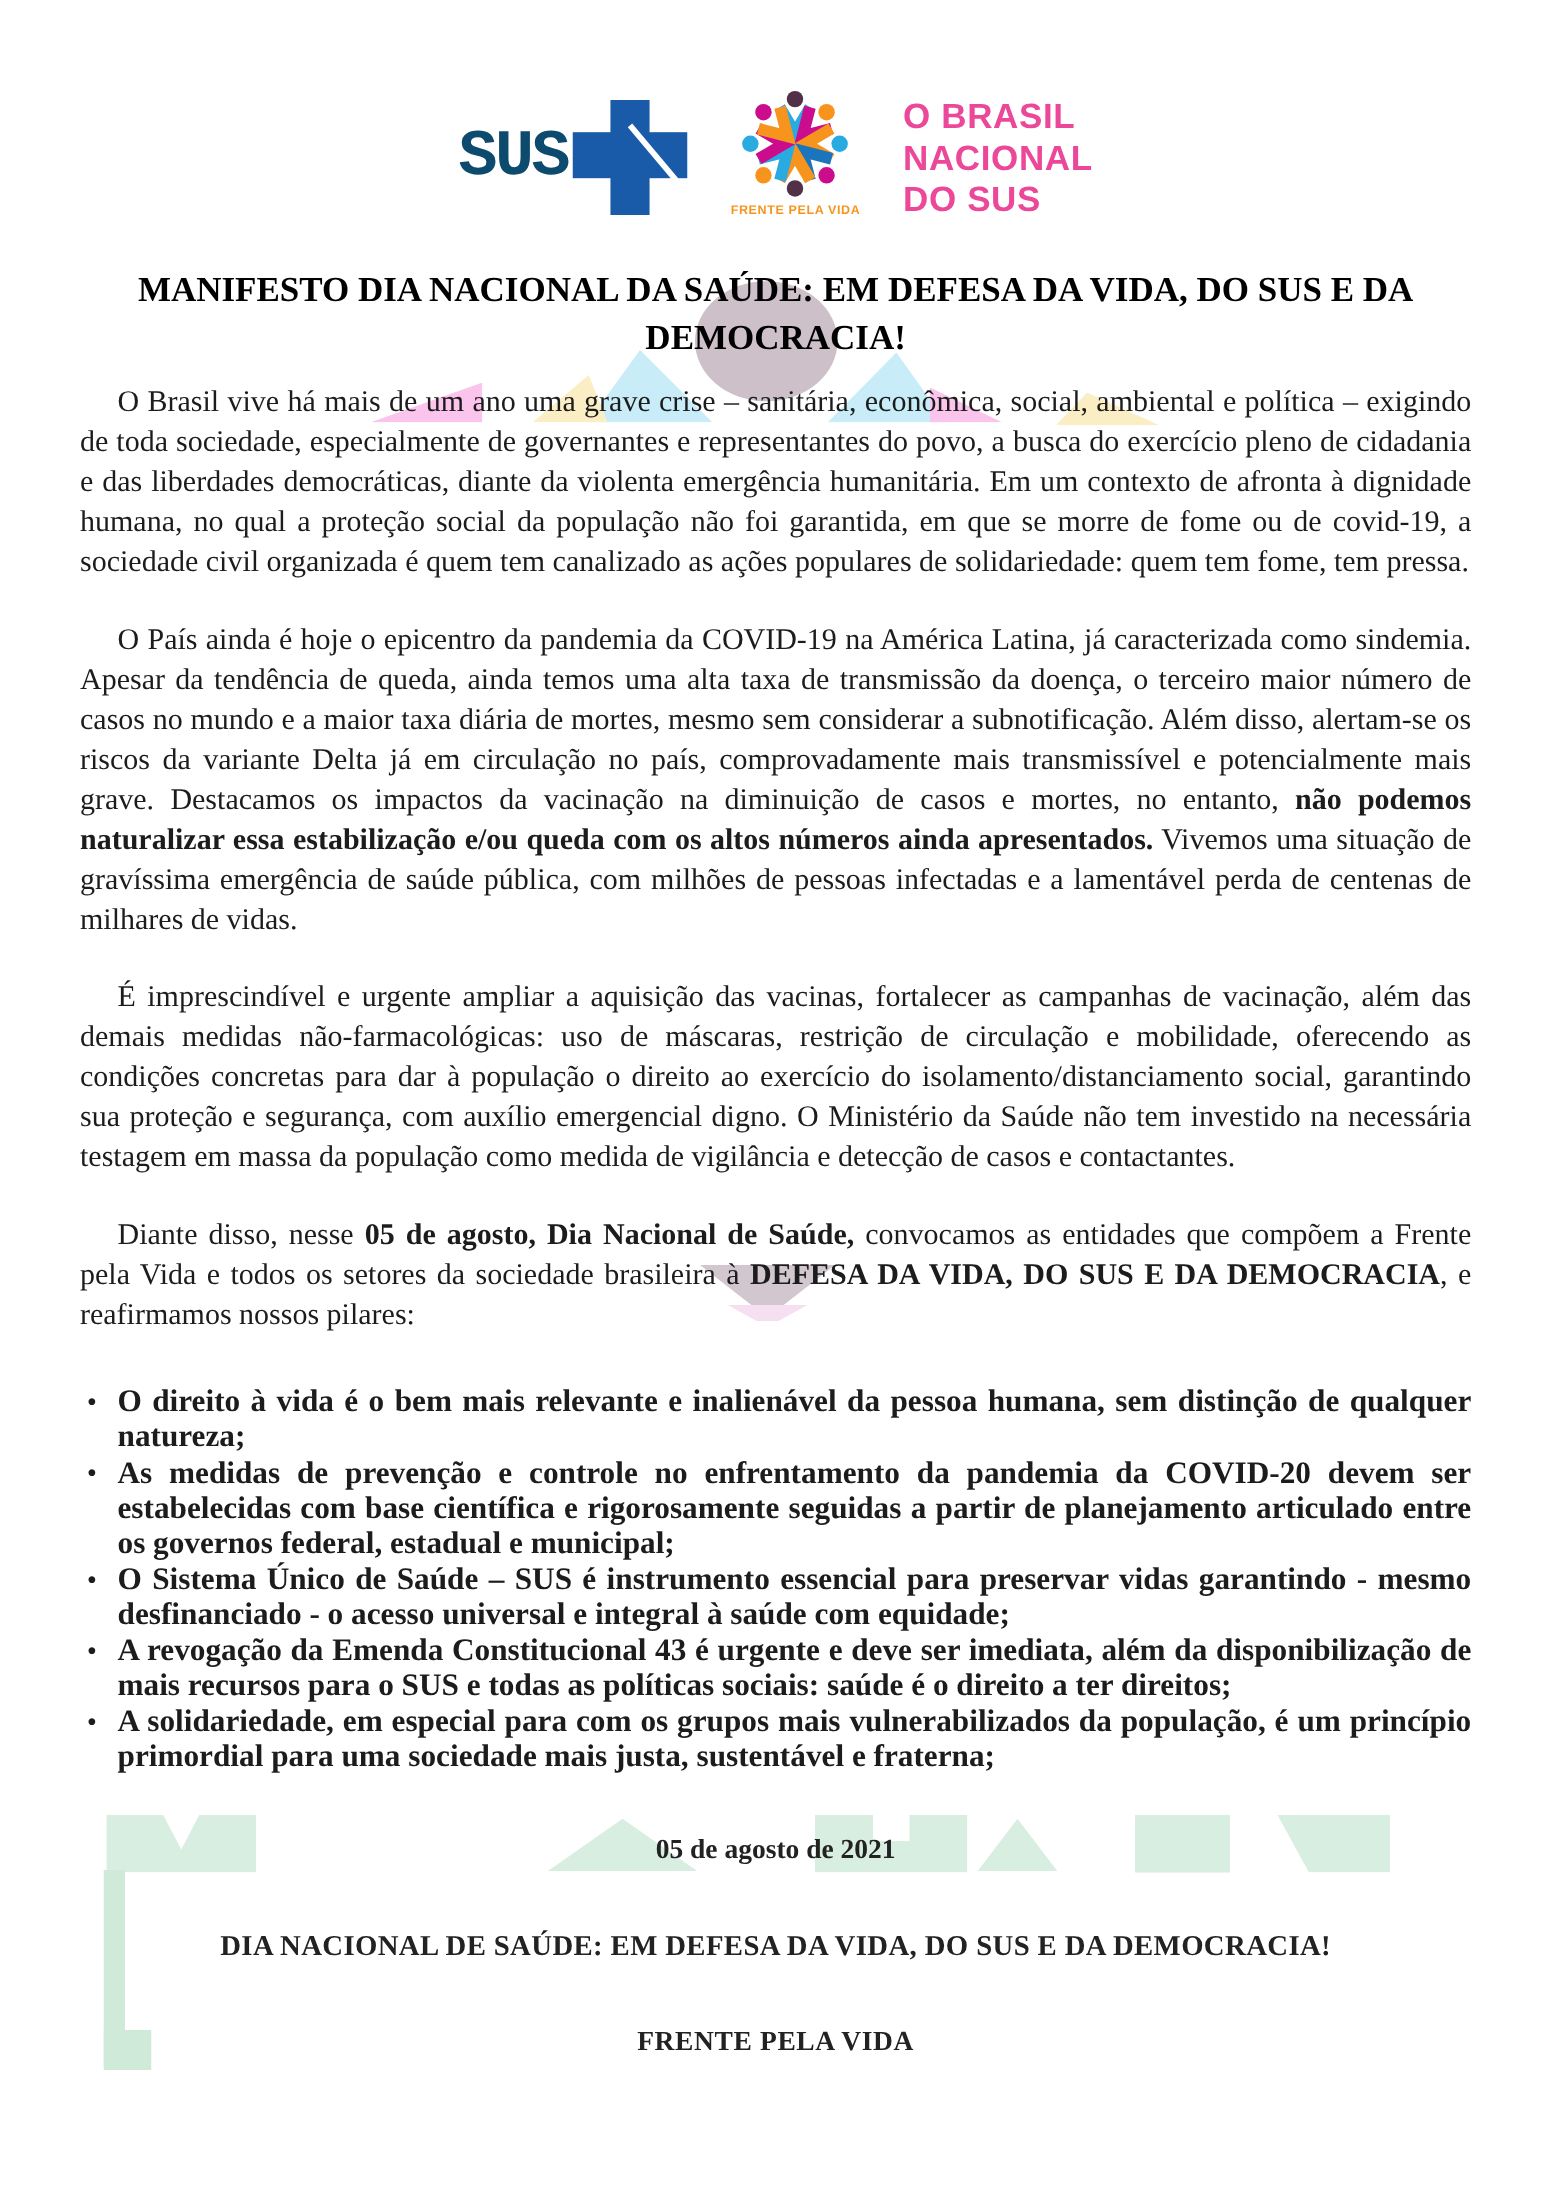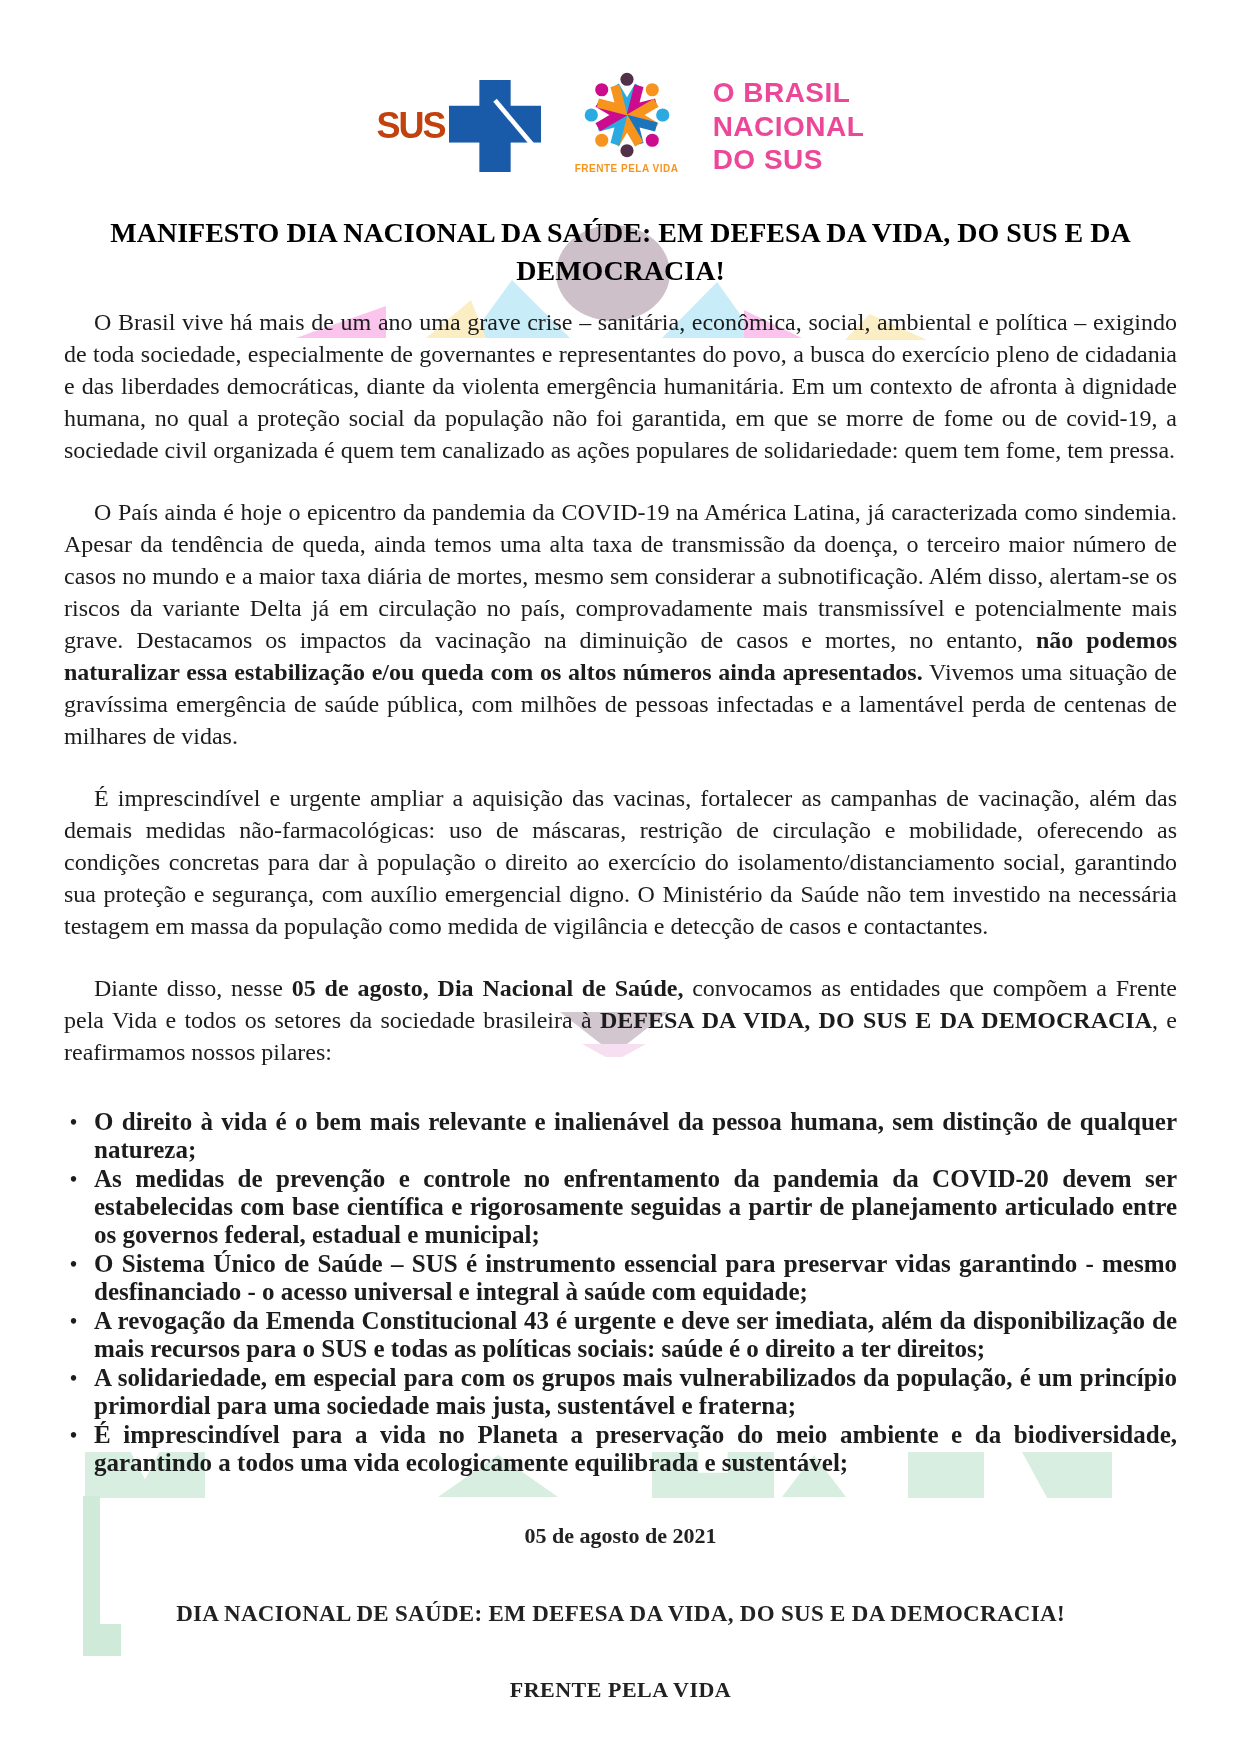--- a/index.html
+++ b/index.html
@@ -18,22 +18,22 @@
   .wm-ellipse{border-radius:50%;}
   
   .content{position:relative;z-index:1;padding:0 64px;}
   
   .header{
     display:flex;align-items:flex-start;justify-content:center;
     gap:26px;margin-top:68px;height:120px;
   }
   .sus-logo{display:flex;align-items:center;margin-top:10px;}
   .sus-text{
-    font-family:Liberation Sans, sans-serif;font-weight:bold;
-    font-size:36px;color:#c2410c;letter-spacing:-2px;line-height:1;
+    font-family:Liberation Mono, monospace;font-weight:bold;
+    font-size:52px;color:#0c4a6e;letter-spacing:-2px;line-height:1;
   }
   .sus-cross{margin-left:4px;display:block;}
   .fpv{display:flex;flex-direction:column;align-items:center;width:120px;}
   .fpv-caption{
     font-family:"Liberation Sans", sans-serif;font-weight:bold;
     font-size:10px;color:#F7941D;letter-spacing:.5px;margin-top:1px;white-space:nowrap;
   }
   .slogan{
     font-family:"Liberation Sans", sans-serif;font-weight:bold;
     font-size:28px;color:#ec4899;line-height:1.2;margin-top:8px;letter-spacing:.5px;
@@ -162,21 +162,20 @@
         <p class="para"><span>É imprescindível e urgente ampliar a aquisição das vacinas, fortalecer as campanhas de vacinação, além das demais medidas não-farmacológicas: uso de máscaras, restrição de circulação e mobilidade, oferecendo as condições concretas para dar à população o direito ao exercício do isolamento/distanciamento social, garantindo sua proteção e segurança, com auxílio emergencial digno. O Ministério da Saúde não tem investido na necessária testagem em massa da população como medida de vigilância e detecção de casos e contactantes.</span></p>
         <p class="para"><span>Diante disso, nesse </span><b>05 de agosto, Dia Nacional de Saúde,</b><span> convocamos as entidades que compõem a Frente pela Vida e todos os setores da sociedade brasileira à </span><b>DEFESA DA VIDA, DO SUS E DA DEMOCRACIA</b><span>, e reafirmamos nossos pilares:</span></p>
       </div>
 
     <ul class="pillars" id="bullets">
         <li>O direito à vida é o bem mais relevante e inalienável da pessoa humana, sem distinção de qualquer natureza;</li>
         <li>As medidas de prevenção e controle no enfrentamento da pandemia da COVID-20 devem ser estabelecidas com base científica e rigorosamente seguidas a partir de planejamento articulado entre os governos federal, estadual e municipal;</li>
         <li>O Sistema Único de Saúde – SUS é instrumento essencial para preservar vidas garantindo - mesmo desfinanciado - o acesso universal e integral à saúde com equidade;</li>
         <li>A revogação da Emenda Constitucional 43 é urgente e deve ser imediata, além da disponibilização de mais recursos para o SUS e todas as políticas sociais: saúde é o direito a ter direitos;</li>
         <li>A solidariedade, em especial para com os grupos mais vulnerabilizados da população, é um princípio primordial para uma sociedade mais justa, sustentável e fraterna;</li>
-        <li>É imprescindível para a vida no Planeta a preservação do meio ambiente e da biodiversidade, garantindo a todos uma vida ecologicamente equilibrada e sustentável;</li>
       </ul>
 
     <div class="footer">
       <p class="footer-date">05 de agosto de 2021</p>
       <p class="footer-slogan">DIA NACIONAL DE SAÚDE: EM DEFESA DA VIDA, DO SUS E DA DEMOCRACIA!</p>
       <p class="footer-sign">FRENTE PELA VIDA</p>
     </div>
 
   </div>
 </div>

